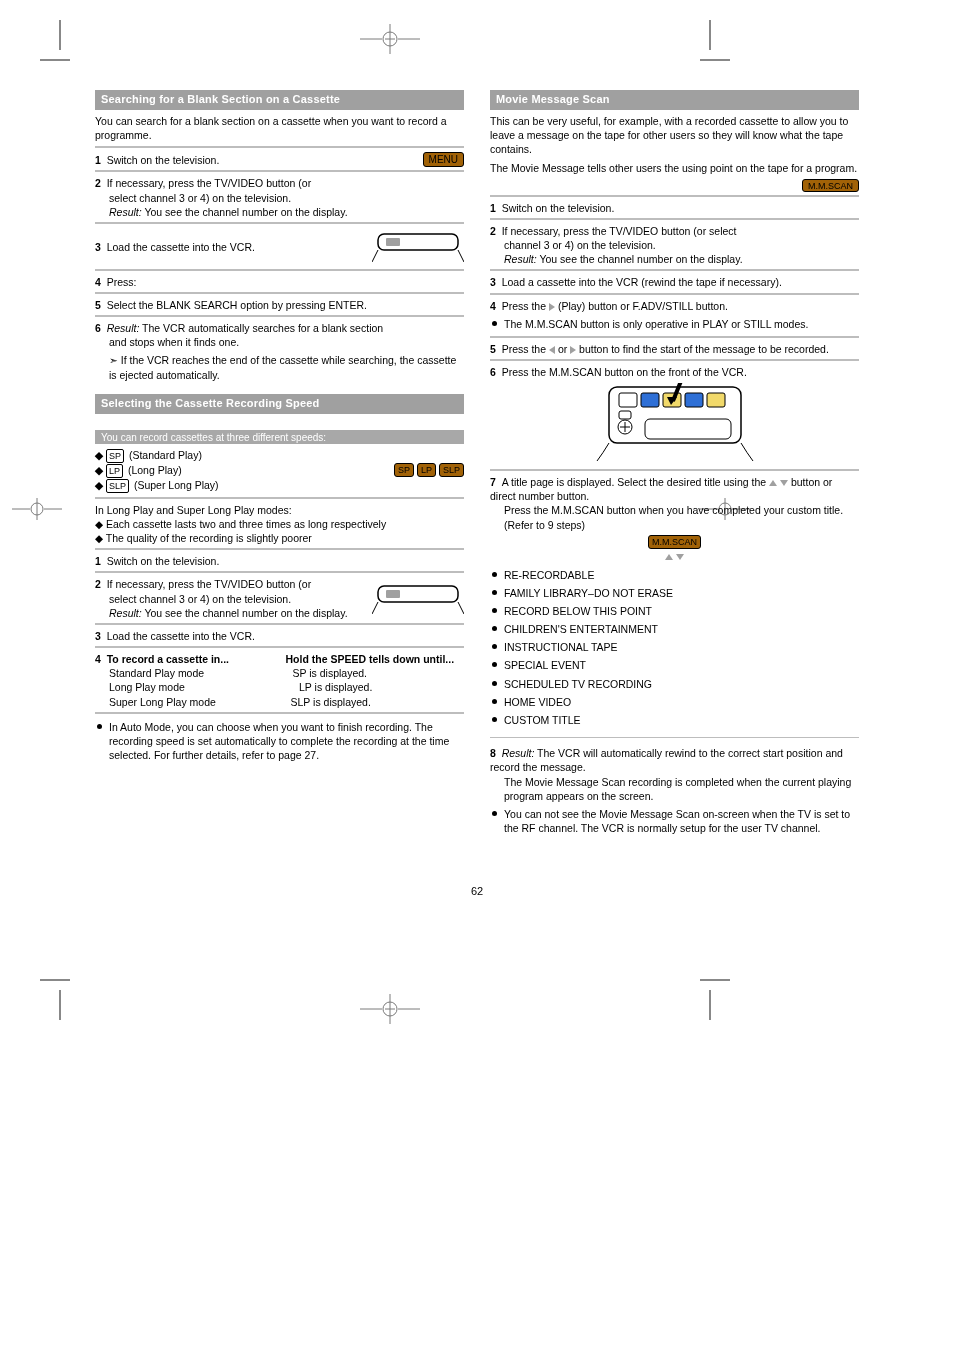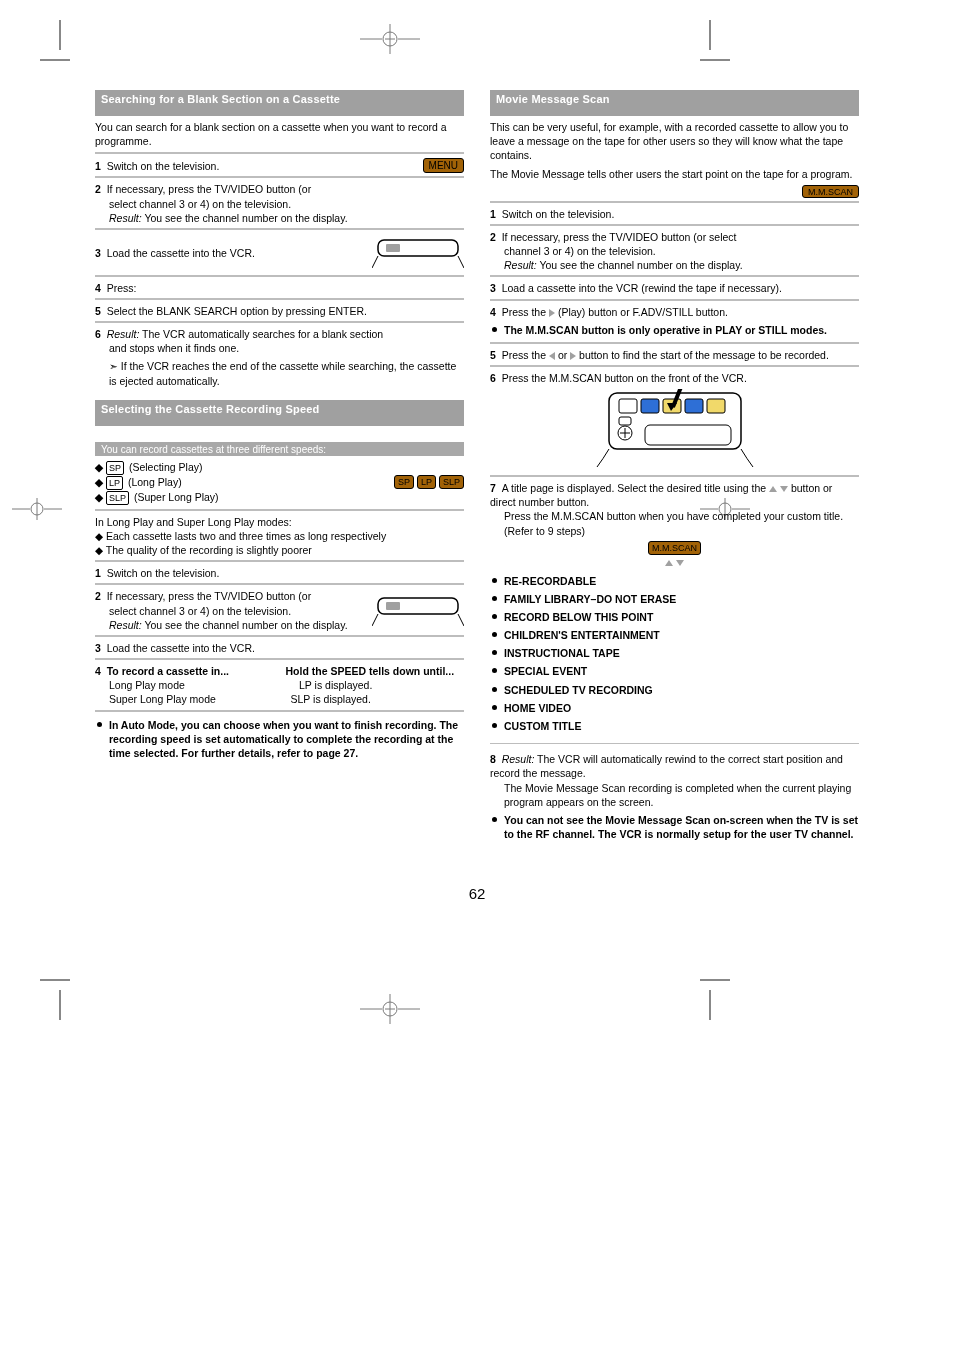--- a/index.html
+++ b/index.html
@@ -24,46 +24,46 @@
   }
   
   .regmark{position:absolute;stroke:#7a7a7a;stroke-width:1;fill:none;}
   .cornermark{position:absolute;}
   .content{
     position:absolute;left:95px;top:90px;right:95px;bottom:380px;
     display:flex;gap:26px;
   }
   .col{flex:1;min-width:0;font-size:11px;line-height:1.35;}
   .col .sectionbar{
-    background:var(--bar);color:#fff;height:26px;
+    background:var(--bar);color:#fff;height:20px;
     font-weight:bold;font-size:11px;padding:2px 6px 0 6px;
     letter-spacing:.2px;
   }
   .stepbar{
     background:#a8a8a8;color:#fff;font-size:10px;height:14px;
     padding:1px 6px 0 6px;margin-top:16px;
   }
   .hr{height:2px;background:var(--rule);margin:3px 0 4px 0;}
   .hr-thin{height:1px;background:var(--rule);margin:8px 0;}
   .spread{display:flex;justify-content:space-between;align-items:center;}
   .btnbox{border:1.5px solid #000;border-radius:3px;padding:1px 5px 0 5px;font-size:10px;line-height:12px;display:inline-block;background:#a16207;}
   .btnbox.small{padding:0 3px;font-size:9px;}
   .miniline{font-size:10.5px;}
-  ul.bul{list-style:none;padding:0;margin:2px 0 2px 0;font-weight:bold;}
+  ul.bul{list-style:none;padding:0;margin:2px 0 2px 0;}
   ul.bul>li{position:relative;padding:2px 0 2px 14px;font-size:10.5px;}
   ul.bul>li::before{content:"";position:absolute;left:2px;top:6px;width:5px;height:5px;border-radius:50%;background:#000;}
   .cassette-slot{display:inline-block;vertical-align:middle;}
   .labelbox{border:1.5px solid #000;border-radius:2px;padding:0 2px;font-size:9px;display:inline-block;line-height:12px;margin-right:2px;}
   .tri{display:inline-block;width:0;height:0;vertical-align:middle;}
   .tri-up{border-left:4px solid transparent;border-right:4px solid transparent;border-bottom:6px solid var(--bar);}
   .tri-down{border-left:4px solid transparent;border-right:4px solid transparent;border-top:6px solid var(--bar);}
   .tri-left{border-top:4px solid transparent;border-bottom:4px solid transparent;border-right:6px solid var(--bar);}
   .tri-right{border-top:4px solid transparent;border-bottom:4px solid transparent;border-left:6px solid var(--bar);}
   .center{text-align:center;}
-  .pagefoot{position:absolute;left:0;right:0;top:885px;text-align:center;font-size:15px;}
+  .pagefoot{position:absolute;left:0;right:0;top:885px;text-align:center;font-size:11px;}
   .em{font-style:italic;}
   .mms-label{font-size:9px;line-height:10px;}
 </style>
 </head>
 <body>
 
 <div class="sheet">
 
   <svg class="regmark" style="left:360px;top:24px" width="60" height="30">
     <line x1="0" y1="15" x2="22" y2="15"></line>
@@ -151,21 +151,21 @@
       <div class="miniline" style="padding-left:14px">and stops when it finds one.</div>
       <div class="miniline" style="padding-left:14px;margin-top:4px">➣ <span>If the VCR reaches the end of the cassette while searching, the cassette is ejected automatically.</span></div>
 
       <div style="height:12px"></div>
 
       <div class="sectionbar">Selecting the Cassette Recording Speed</div>
       <div class="stepbar">You can record cassettes at three different speeds:</div>
 
       <div class="spread miniline" style="margin:4px 0">
         <div>
-          <b>◆</b> <span class="labelbox">SP</span> <span>(Selecting Play)</span><br>
+          <b>◆</b> <span class="labelbox">SP</span> <span>(Standard Play)</span><br>
           <b>◆</b> <span class="labelbox">LP</span> <span>(Long Play)</span><br>
           <b>◆</b> <span class="labelbox">SLP</span> <span>(Super Long Play)</span>
         </div>
         <div style="display:flex;gap:3px">
           <span class="btnbox small">SP</span>
           <span class="btnbox small">LP</span>
           <span class="btnbox small">SLP</span>
         </div>
       </div>
       <div class="hr"></div>
@@ -195,41 +195,45 @@
       </div>
       <div class="hr"></div>
 
       <div class="miniline"><b>3</b>&nbsp;&nbsp;<span>Load the cassette into the VCR.</span></div>
       <div class="hr"></div>
 
       <div class="miniline" style="display:flex;gap:12px">
         <div style="flex:1"><b>4</b>&nbsp;&nbsp;<b>To record a cassette in...</b></div>
         <div style="flex:1"><b>Hold the SPEED tells down until...</b></div>
       </div>
+      <div class="miniline" style="display:flex;gap:12px">
+        <div style="flex:1;padding-left:14px">Standard Play mode</div>
+        <div style="flex:1">SP is displayed.</div>
+      </div>
       <div class="miniline" style="display:flex;gap:25px">
         <div style="flex:1;padding-left:14px">Long Play mode</div>
         <div style="flex:1">LP is displayed.</div>
       </div>
       <div class="miniline" style="display:flex;gap:8px">
         <div style="flex:1;padding-left:14px">Super Long Play mode</div>
         <div style="flex:1">SLP is displayed.</div>
       </div>
       <div class="hr"></div>
 
       <ul class="bul">
         <li>In Auto Mode, you can choose when you want to finish recording. The recording speed is set automatically to complete the recording at the time selected. For further details, refer to page 27.</li>
       </ul>
 
     </div>
 
     <div class="col">
 
       <div class="sectionbar">Movie Message Scan</div>
       <div class="miniline" style="margin:4px 0">This can be very useful, for example, with a recorded cassette to allow you to leave a message on the tape for other users so they will know what the tape contains.</div>
-      <div class="miniline" style="margin-bottom:4px">The Movie Message tells other users the start point on the tape for a program.</div>
+      <div class="miniline" style="margin-bottom:4px">The Movie Message tells other users the using point on the tape for a program.</div>
 
       <div class="spread">
         <div></div>
         <span class="btnbox mms-label">M.M.SCAN</span>
       </div>
       <div class="hr"></div>
 
       <div class="miniline"><b>1</b>&nbsp;&nbsp;<span>Switch on the television.</span></div>
       <div class="hr"></div>
 

